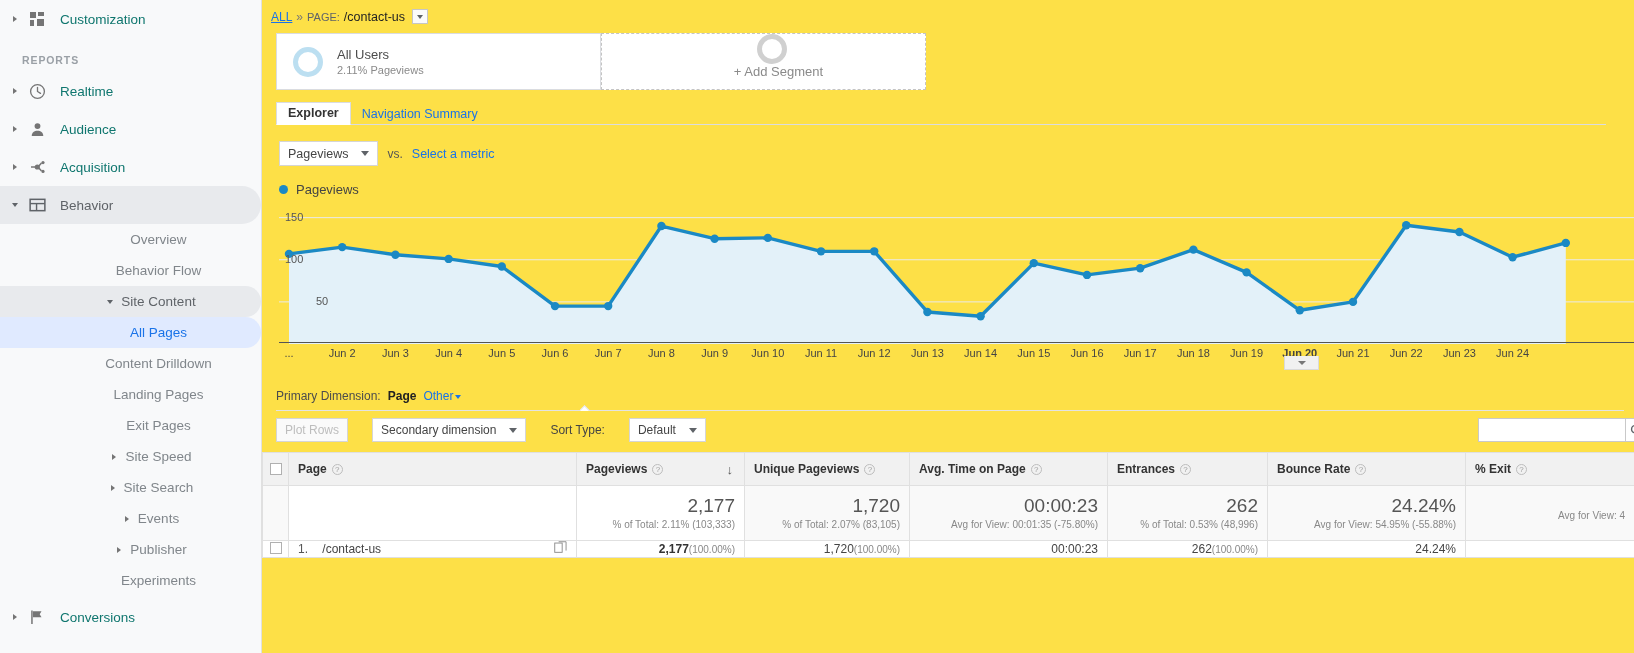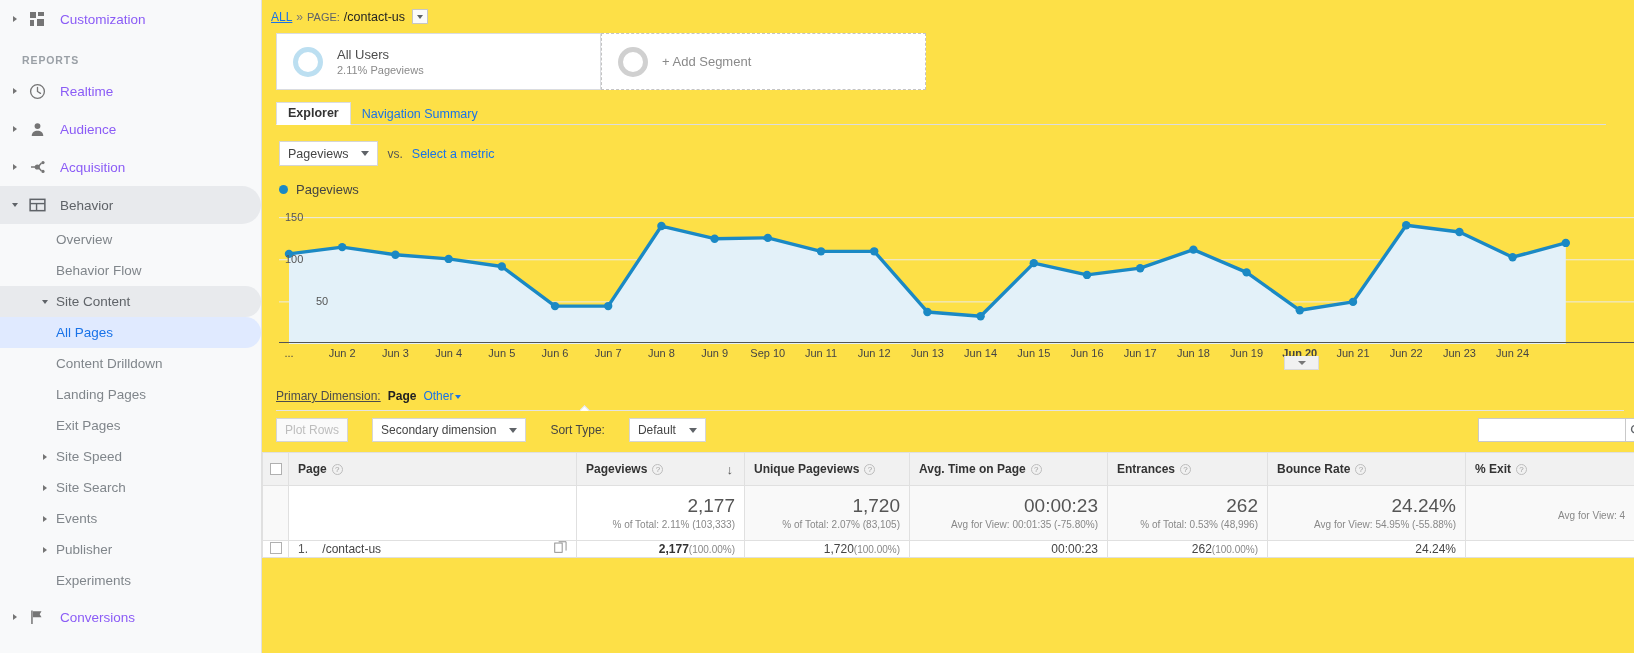--- a/index.html
+++ b/index.html
@@ -19,21 +19,21 @@
     position:absolute; left:0; top:0; width:262px; height:653px;
     background:#f8f9fa;
     border-right:1px solid #e0e0e0;
     overflow:hidden;
   }
   .nav-row {
     position:relative;
     display:flex; align-items:center;
     height:38px;
     padding-left:8px;
-    color:#8b5cf6;
+    color:#0f766e;
     font-size:13.5px;
     cursor:pointer;
     white-space:nowrap;
   }
   .nav-row .arrow {
     width:14px; flex:0 0 14px;
     display:flex; align-items:center; justify-content:center;
     color:#5f6368;
   }
   .caret-right { width:0;height:0;border-left:4px solid #757575;border-top:3.5px solid transparent;border-bottom:3.5px solid transparent; }
@@ -55,20 +55,21 @@
   }
   .sub-row {
     position:relative;
     display:flex; align-items:center;
     height:31px;
     font-size:13.5px;
     color:#80868b;
     cursor:pointer;
     white-space:nowrap;
     padding-left:52px;
+    justify-content:center;
   }
   .sub-row.has-caret { padding-left:38px; }
   .sub-row .sc { width:14px;flex:0 0 14px;display:flex;align-items:center;justify-content:center;}
   .sub-row.sel-group { background:#e8eaed; border-radius:0 19px 19px 0; color:#5f6368; }
   .sub-row.sel-item {
     background:#e0eaff; border-radius:0 19px 19px 0;
     color:#1a73e8; font-weight:normal;
   }
   .sub-row .stext { padding-left:4px; }
 
@@ -93,21 +94,21 @@
     margin-left:3px; cursor:pointer;
   }
   .mini-dd i { width:0;height:0;border-top:4px solid #5f6368;border-left:3.5px solid transparent;border-right:3.5px solid transparent; }
 
   
   #segments { display:flex; margin:9px 0 0 14px; }
   .seg-box {
     width:325px; height:57px; border:1px solid #dadce0; background:#fff;
     display:flex; align-items:center; padding-left:16px; cursor:pointer;
   }
-  .seg-box.dashed { border:1px dashed #c4c4c4; background:#fff; }
+  .seg-box.dashed { border:1px dashed #c4c4c4; background:#fff;flex-direction:column; }
   .donut { width:30px;height:30px;border-radius:50%;border:5px solid #bcdff1; flex:0 0 30px;}
   .donut.grey { border-color:#d0d0d0; }
   .seg-text { margin-left:14px; }
   .seg-title { font-size:13px; color:#4c4c4c; }
   .seg-sub { font-size:11px; color:#8a8a8a; margin-top:2px; }
   .seg-add { margin-left:14px; font-size:13px; color:#8a8a8a; }
 
   
   #tabs {
     display:flex; align-items:flex-end; margin:12px 0 0 14px;
@@ -154,21 +155,21 @@
     background:#f1f1f1; border:1px solid #dadada; border-top:none;
     display:flex;align-items:center;justify-content:center; cursor:pointer;
   }
   #collapse-tab i { width:0;height:0;border-top:4px solid #777;border-left:4px solid transparent;border-right:4px solid transparent; }
 
   
   #primary-dim {
     position:absolute; left:14px; top:389px; display:flex; align-items:center; gap:7px;
     font-size:12px;
   }
-  #primary-dim .pd-label { color:#4c4c4c;text-decoration:underline; }
+  #primary-dim .pd-label { color:#4c4c4c; }
   #primary-dim .pd-val { color:#222; font-weight:bold; }
   #primary-dim .pd-other { color:#1a73e8; cursor:pointer; }
   #primary-dim .pd-other i { display:inline-block; width:0;height:0;border-top:4px solid #1a73e8;border-left:3.5px solid transparent;border-right:3.5px solid transparent; margin-left:2px; vertical-align:middle;}
   #pd-underline { position:absolute; left:14px; top:410px; width:1348px; height:1px; background:#e3e3e3; }
   #pd-notch { position:absolute; left:318px; top:404px; width:11px;height:7px; overflow:hidden; }
   #pd-notch::before{content:"";position:absolute;left:0;top:3px;width:8px;height:8px;background:#fff;border-left:1px solid #e3e3e3;border-top:1px solid #e3e3e3;transform:rotate(45deg);}
 
   
   #toolbar { position:absolute; left:14px; top:418px; display:flex; align-items:center; gap:24px; }
   .btn {
@@ -459,21 +460,21 @@
   <div id="xaxis">
       <span style="left: 10px;">...</span>
       <span style="left: 63.2px;">Jun 2</span>
       <span style="left: 116.4px;">Jun 3</span>
       <span style="left: 169.6px;">Jun 4</span>
       <span style="left: 222.8px;">Jun 5</span>
       <span style="left: 276px;">Jun 6</span>
       <span style="left: 329.2px;">Jun 7</span>
       <span style="left: 382.4px;">Jun 8</span>
       <span style="left: 435.6px;">Jun 9</span>
-      <span style="left: 488.8px;">Sep 10</span>
+      <span style="left: 488.8px;">Jun 10</span>
       <span style="left: 542px;">Jun 11</span>
       <span style="left: 595.2px;">Jun 12</span>
       <span style="left: 648.4px;">Jun 13</span>
       <span style="left: 701.6px;">Jun 14</span>
       <span style="left: 754.8px;">Jun 15</span>
       <span style="left: 808px;">Jun 16</span>
       <span style="left: 861.2px;">Jun 17</span>
       <span style="left: 914.4px;">Jun 18</span>
       <span style="left: 967.6px;">Jun 19</span>
       <span style="left: 1020.8px; font-weight: bold;">Jun 20</span>

